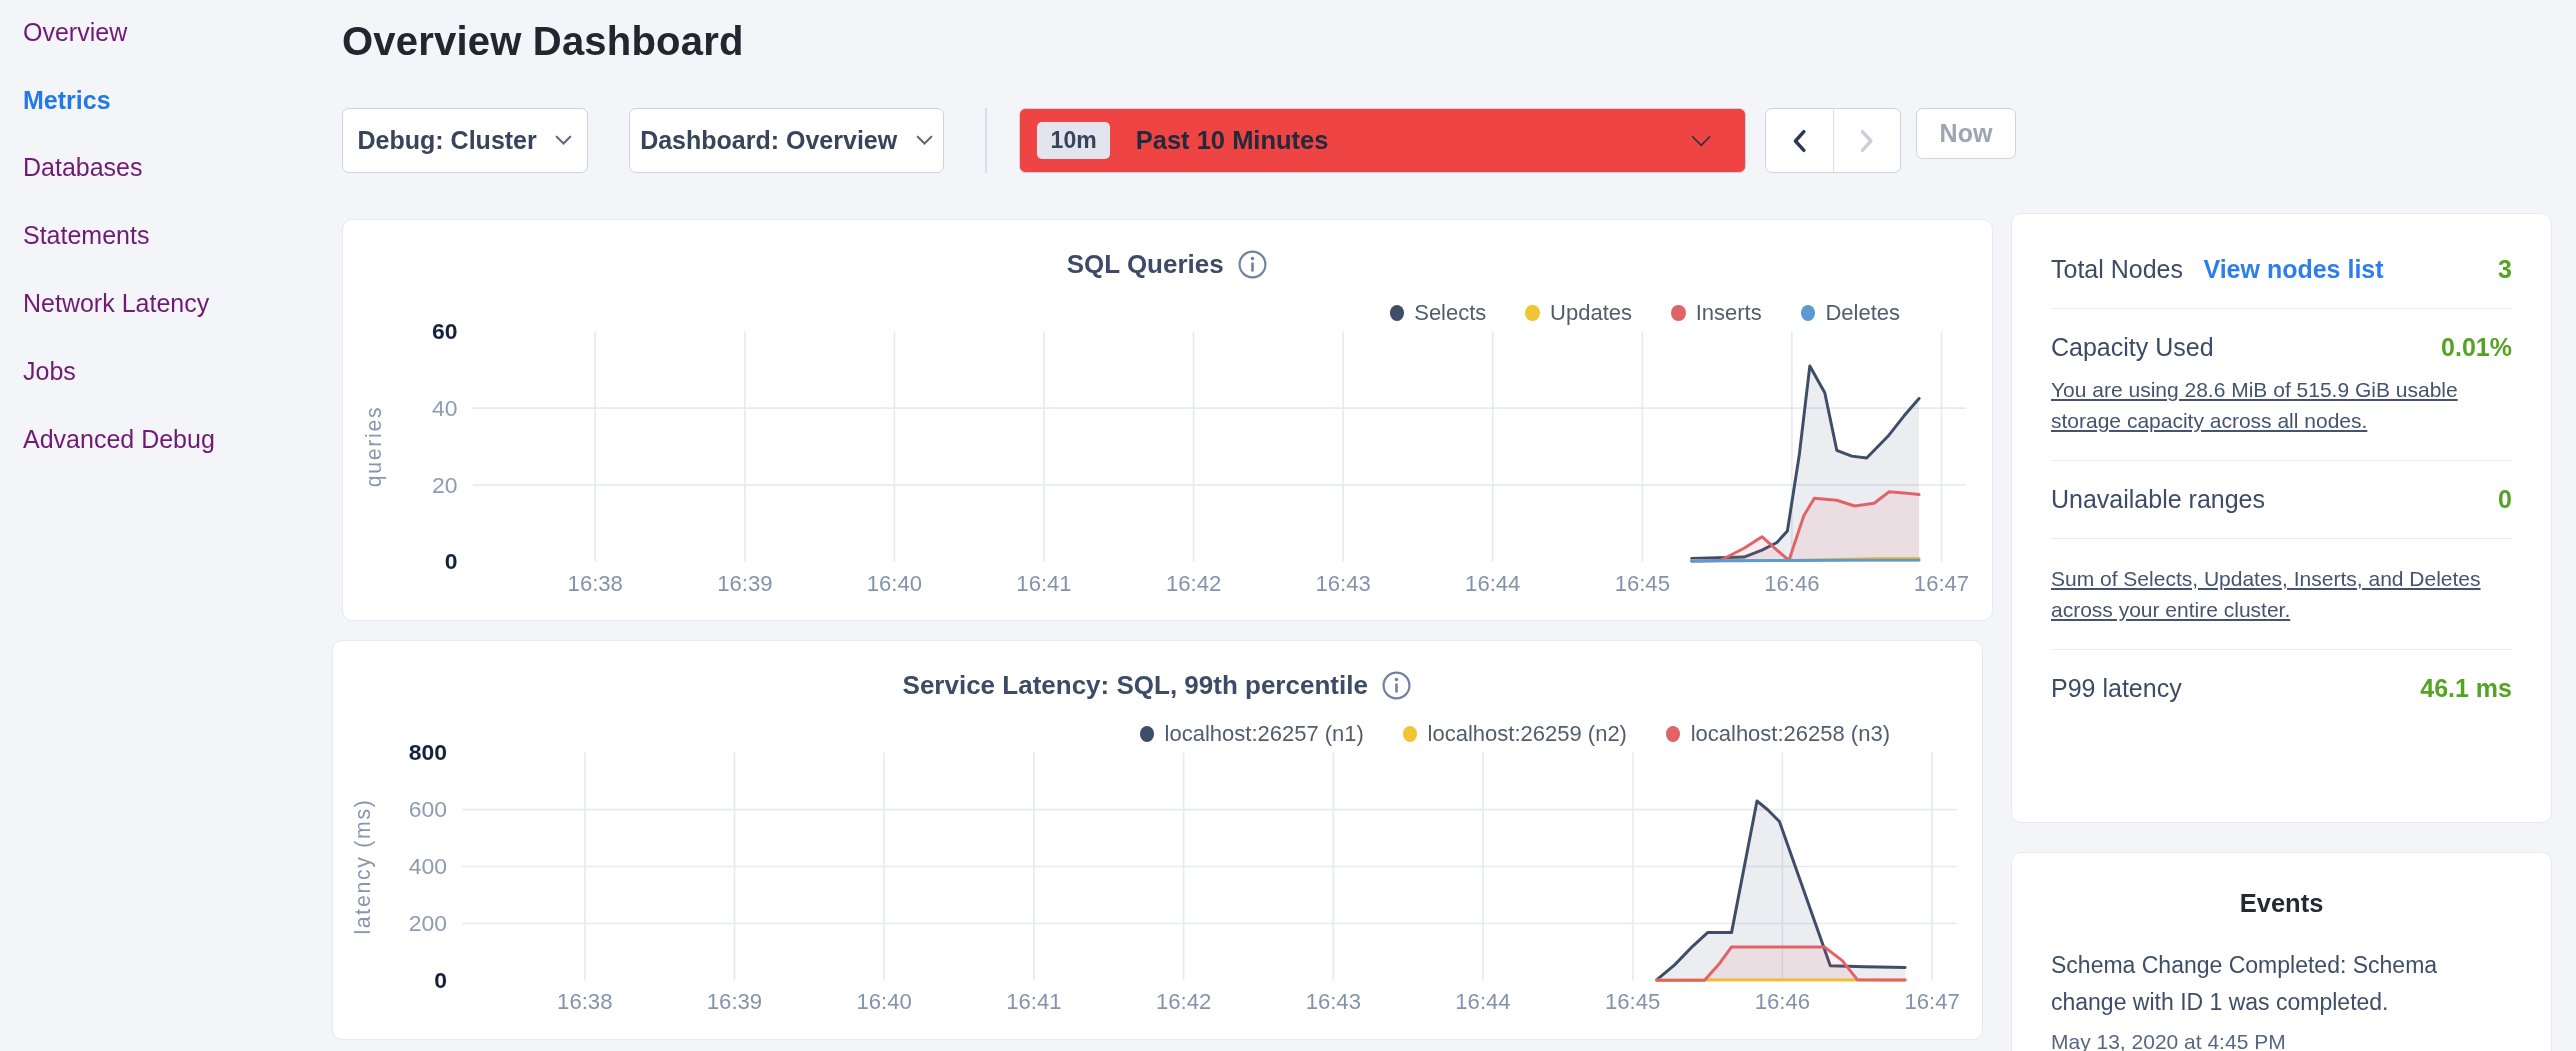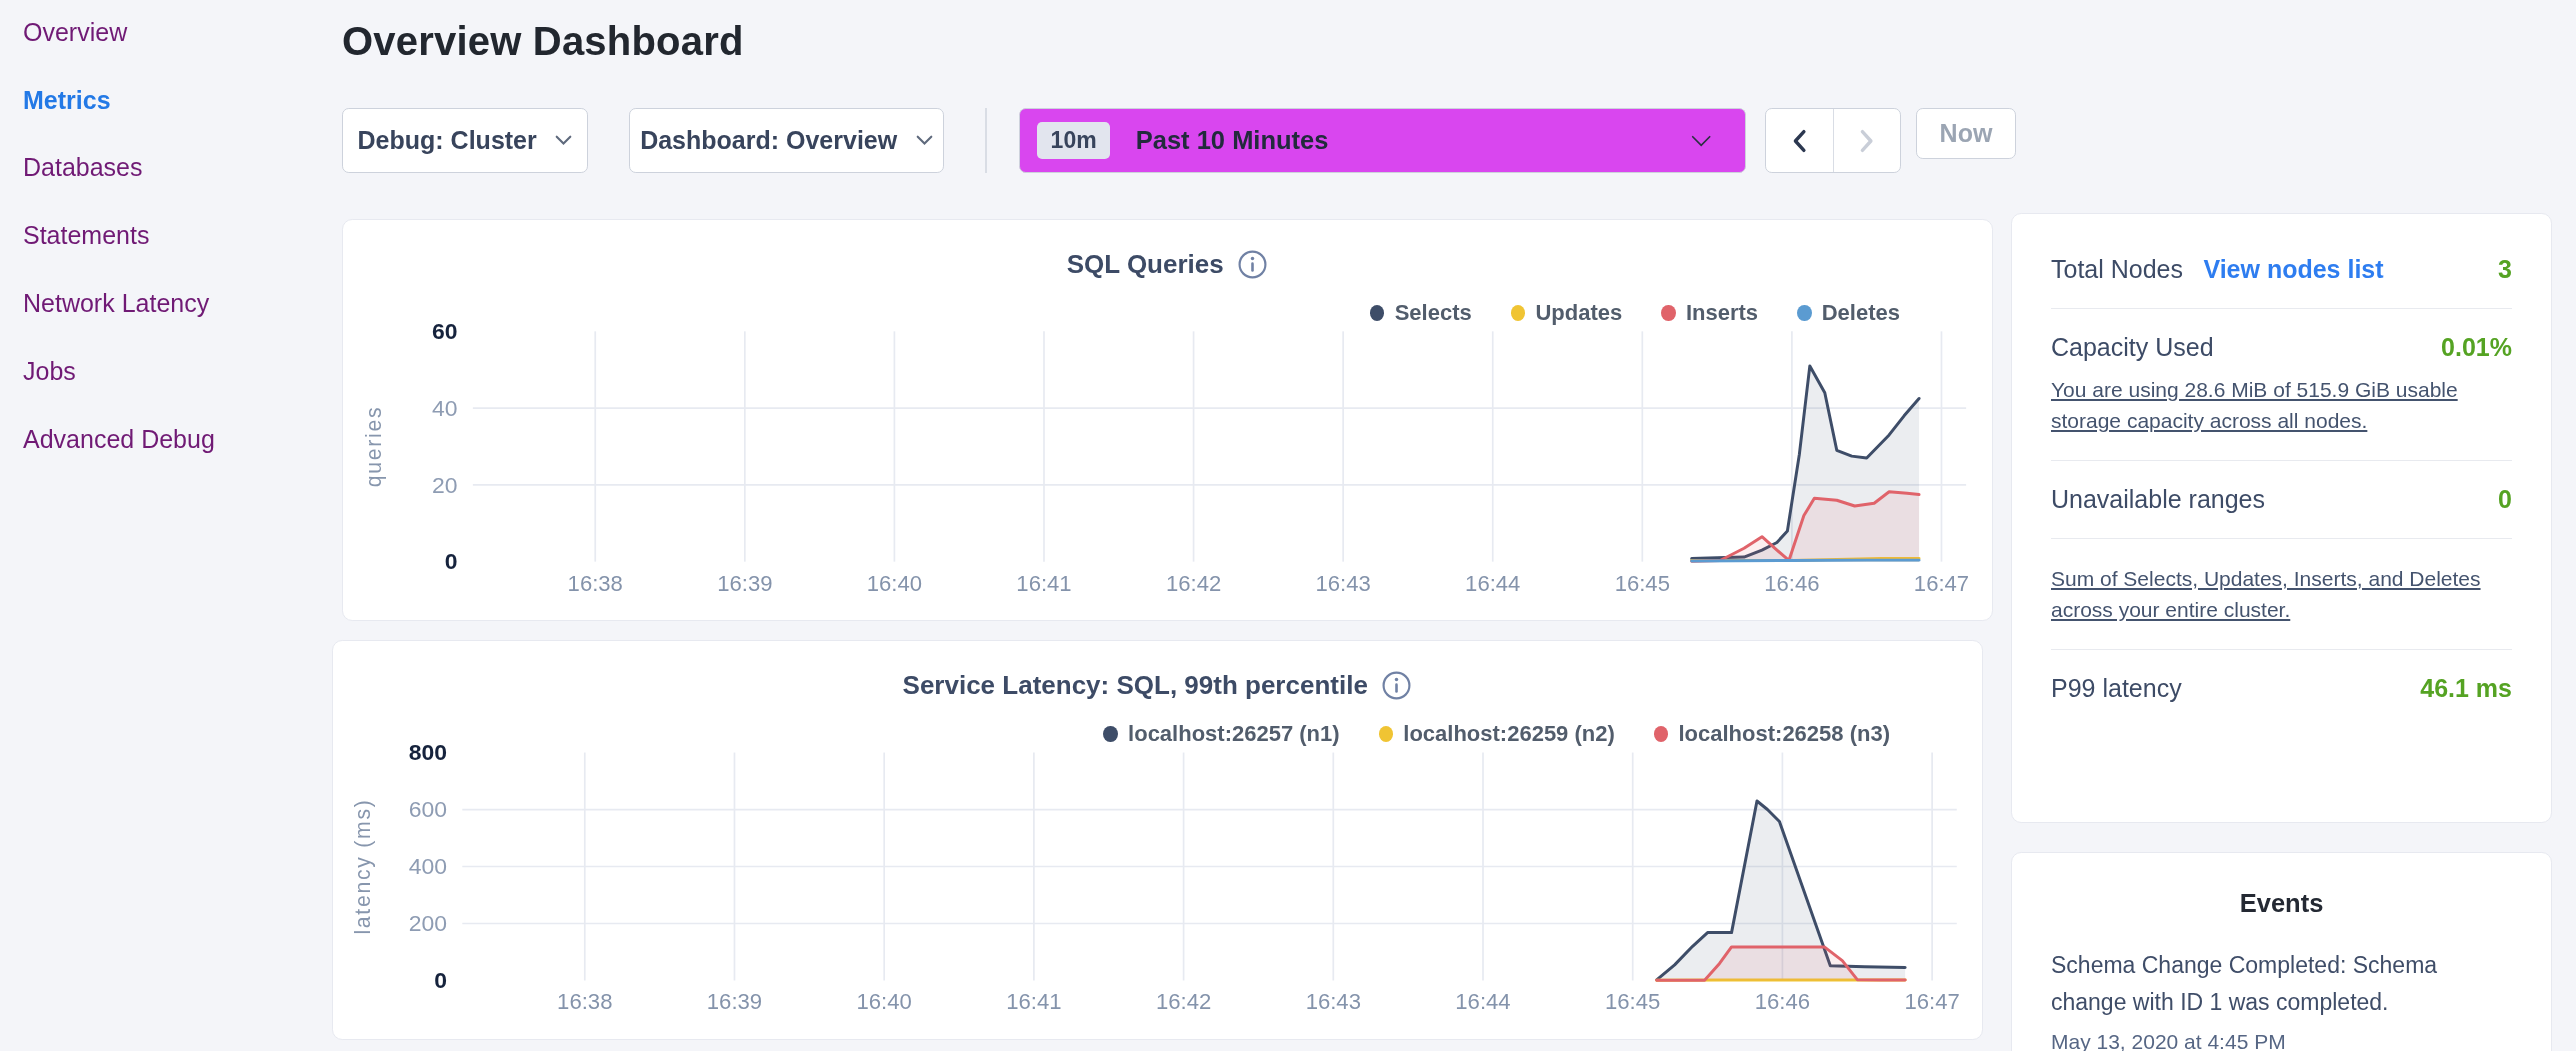--- a/index.html
+++ b/index.html
@@ -27,21 +27,21 @@
     position:absolute; top:108px; height:65px; background:#fff;
     border:1.7px solid #cdd2dc; border-radius:6.8px;
     display:flex; align-items:center; justify-content:center; gap:18.7px;
     font-size:25px; font-weight:700; color:#38445c; cursor:pointer;
   }
   .btn-graph { left:342px; width:246px; }
   .btn-dashboard { left:629px; width:315px; }
   .tb-divider { position:absolute; left:985px; top:108px; width:1.7px; height:65px; background:#d9dde5; }
   .time-selector {
     position:absolute; left:1019px; top:108px; width:727px; height:65px;
-    background:#d946ef; border:1.7px solid #cdd2dc; border-radius:6.8px;
+    background:#ef4444; border:1.7px solid #cdd2dc; border-radius:6.8px;
     display:flex; align-items:center; padding:0 34px 0 17px; cursor:pointer;
   }
   .time-badge {
     background:#e2e5ee; border-radius:5.1px; padding:5.1px 13.6px;
     font-size:23px; font-weight:700; color:#38445c; margin-right:25.5px;
   }
   .time-label { font-size:25.5px; font-weight:700; color:#222a3c; flex:1; }
   .arrow-group {
     position:absolute; left:1765px; top:108px; width:136px; height:65px;
     background:#fff; border:1.7px solid #cdd2dc; border-radius:6.8px;
@@ -65,21 +65,21 @@
   .events-card  { left:2011px; top:852px; width:541px; height:255px; }
   
   .chart-title-row {
     position:absolute; left:0; right:0; top:27px; height:34px;
     display:flex; align-items:center; justify-content:center; gap:13.6px;
   }
   .chart-title { font-size:26px; font-weight:700; color:#3d4b66; }
   .legend {
     position:absolute; right:92px; top:80px; display:flex; align-items:center; gap:39px;
   }
-  .legend-item { display:flex; align-items:center; gap:10.2px; font-size:22px; color:#525d6c;font-weight:bold; }
+  .legend-item { display:flex; align-items:center; gap:10.2px; font-size:22px; color:#525d6c; }
   .legend-dot { width:14.5px; height:16px; border-radius:50%; }
   .chart-svg { position:absolute; left:0; top:0; }
   
   .panel-title {
     text-align:center; font-size:25.5px; font-weight:700; color:#242933; padding-top:36px;
   }
   .sum-body { padding:0 39px; }
   .sum-row { display:flex; align-items:baseline; }
   .sum-label { font-size:25px; font-weight:400; color:#3d4b66; white-space:nowrap; }
   .sum-link { font-size:25px; font-weight:700; color:#2e7df0; margin-left:20.4px; cursor:pointer; white-space:nowrap; }

